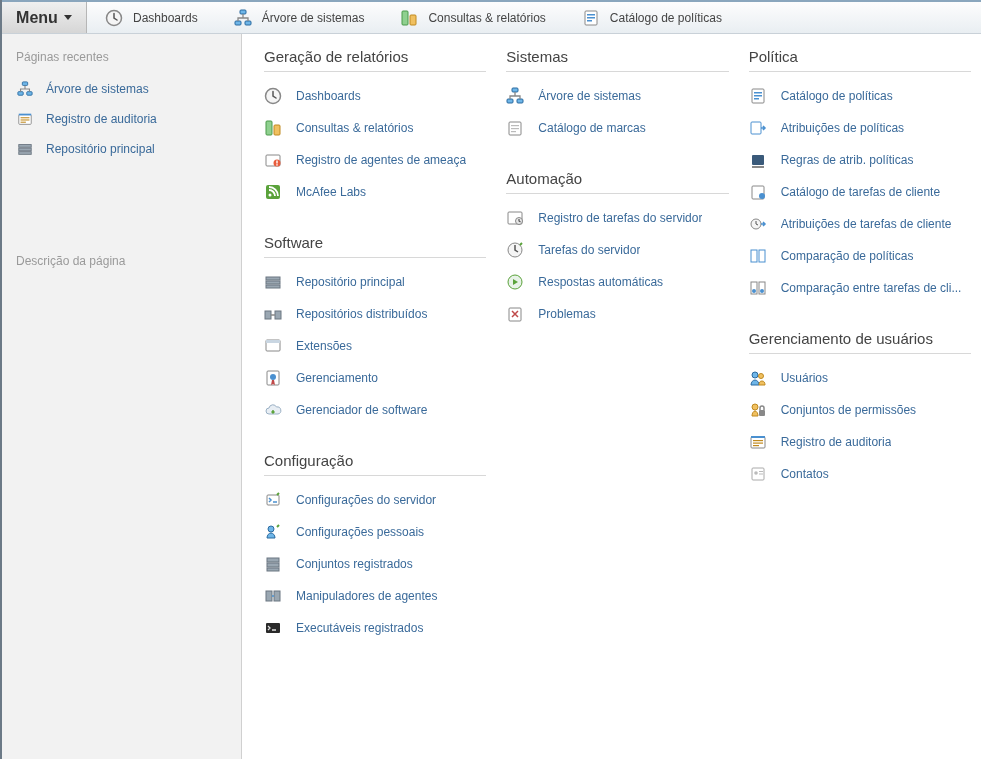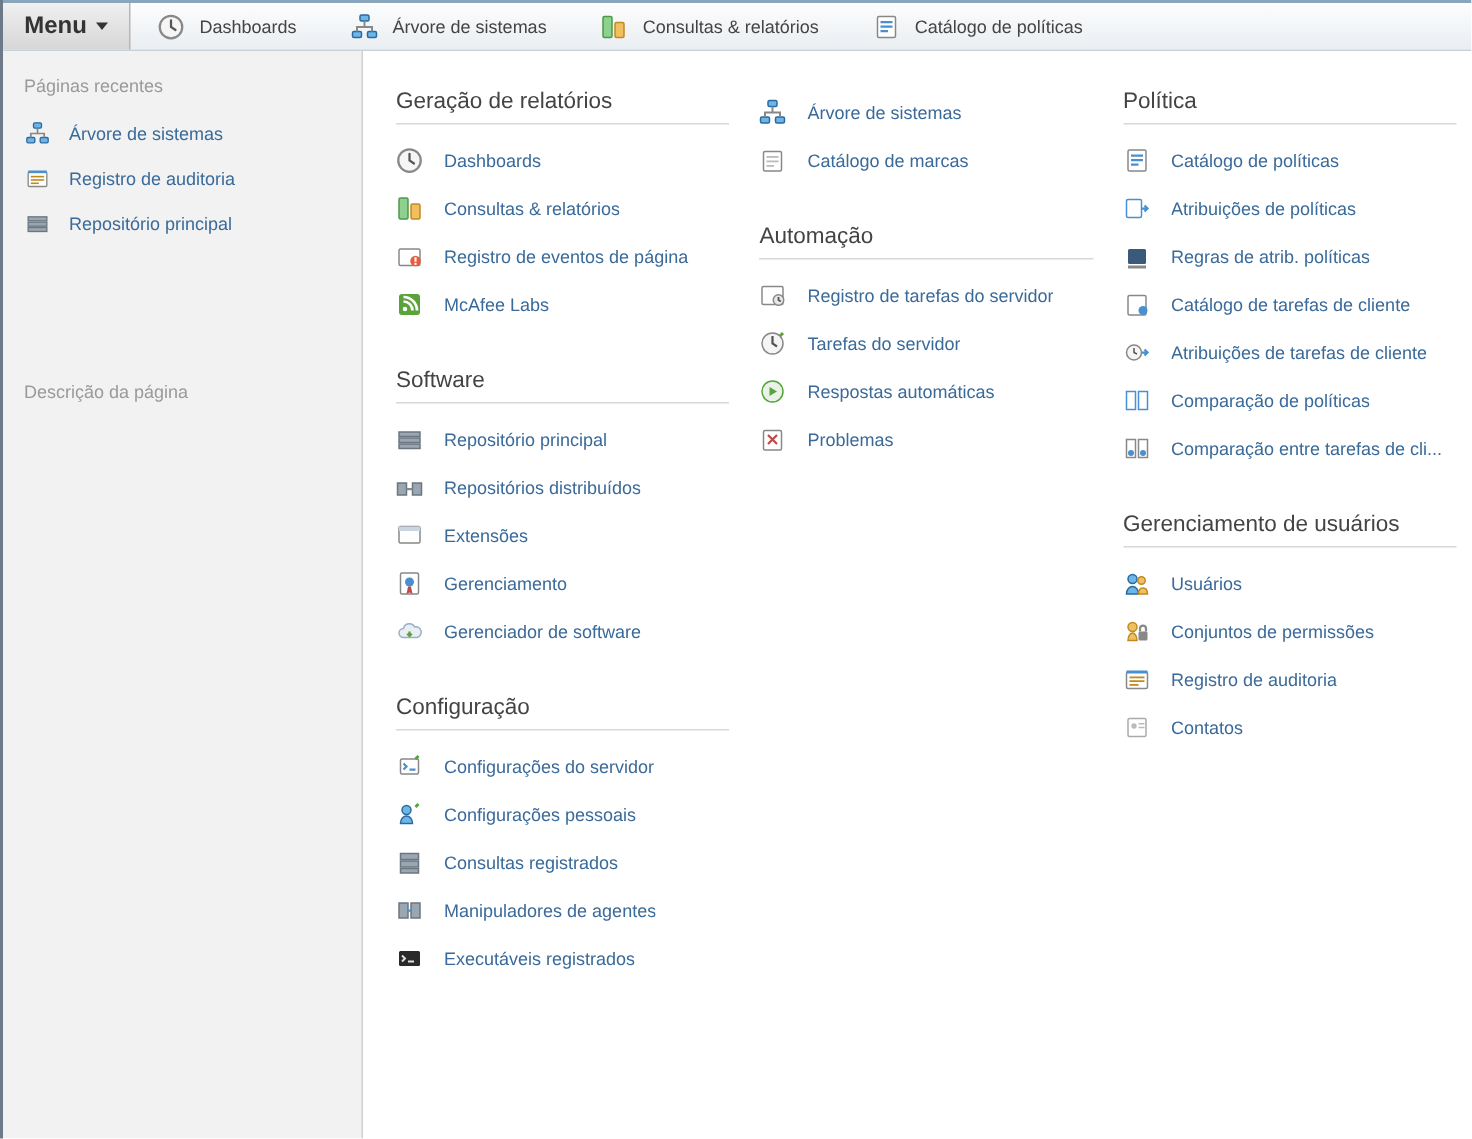--- a/index.html
+++ b/index.html
@@ -84,21 +84,21 @@
   }
   .side-foot {
     margin-top: auto;
     color: #666;
     font-size: 11px;
     line-height: 1.45;
     padding-bottom: 300px;
   }
   .main {
     flex: 1;
-    padding: 25px 10px 18px 22px;
+    padding: 14px 10px 18px 22px;
     overflow: auto;
     background: #fff;
   }
   .cols {
     display: flex;
     gap: 20px;
   }
   .col { flex: 1; min-width: 220px; }
   .section { margin-bottom: 26px; }
   .section h3 {
@@ -369,21 +369,21 @@
             <div class="item">
               <svg class="icon" viewBox="0 0 18 18">
                 <use href="#i-reports"></use>
               </svg>
               <span class="label">Consultas &amp; relatórios</span>
             </div>
             <div class="item">
               <svg class="icon" viewBox="0 0 18 18">
                 <use href="#i-threat"></use>
               </svg>
-              <span class="label">Registro de eventos de página</span>
+              <span class="label">Registro de agentes de ameaça</span>
             </div>
             <div class="item">
               <svg class="icon" viewBox="0 0 18 18">
                 <use href="#i-rss"></use>
               </svg>
               <span class="label">McAfee Labs</span>
             </div>
           </div>
           <div class="section">
             <h3>Software</h3>
@@ -429,38 +429,39 @@
             <div class="item">
               <svg class="icon" viewBox="0 0 18 18">
                 <use href="#i-usercfg"></use>
               </svg>
               <span class="label">Configurações pessoais</span>
             </div>
             <div class="item">
               <svg class="icon" viewBox="0 0 18 18">
                 <use href="#i-regsrv"></use>
               </svg>
-              <span class="label">Consultas registrados</span>
+              <span class="label">Conjuntos registrados</span>
             </div>
             <div class="item">
               <svg class="icon" viewBox="0 0 18 18">
                 <use href="#i-agents"></use>
               </svg>
               <span class="label">Manipuladores de agentes</span>
             </div>
             <div class="item">
               <svg class="icon" viewBox="0 0 18 18">
                 <use href="#i-exec"></use>
               </svg>
               <span class="label">Executáveis registrados</span>
             </div>
           </div>
         </div>
       <div class="col" id="col2">
           <div class="section">
+            <h3>Sistemas</h3>
             <div class="item">
               <svg class="icon" viewBox="0 0 18 18">
                 <use href="#i-tree"></use>
               </svg>
               <span class="label">Árvore de sistemas</span>
             </div>
             <div class="item">
               <svg class="icon" viewBox="0 0 18 18">
                 <use href="#i-catalog"></use>
               </svg>

